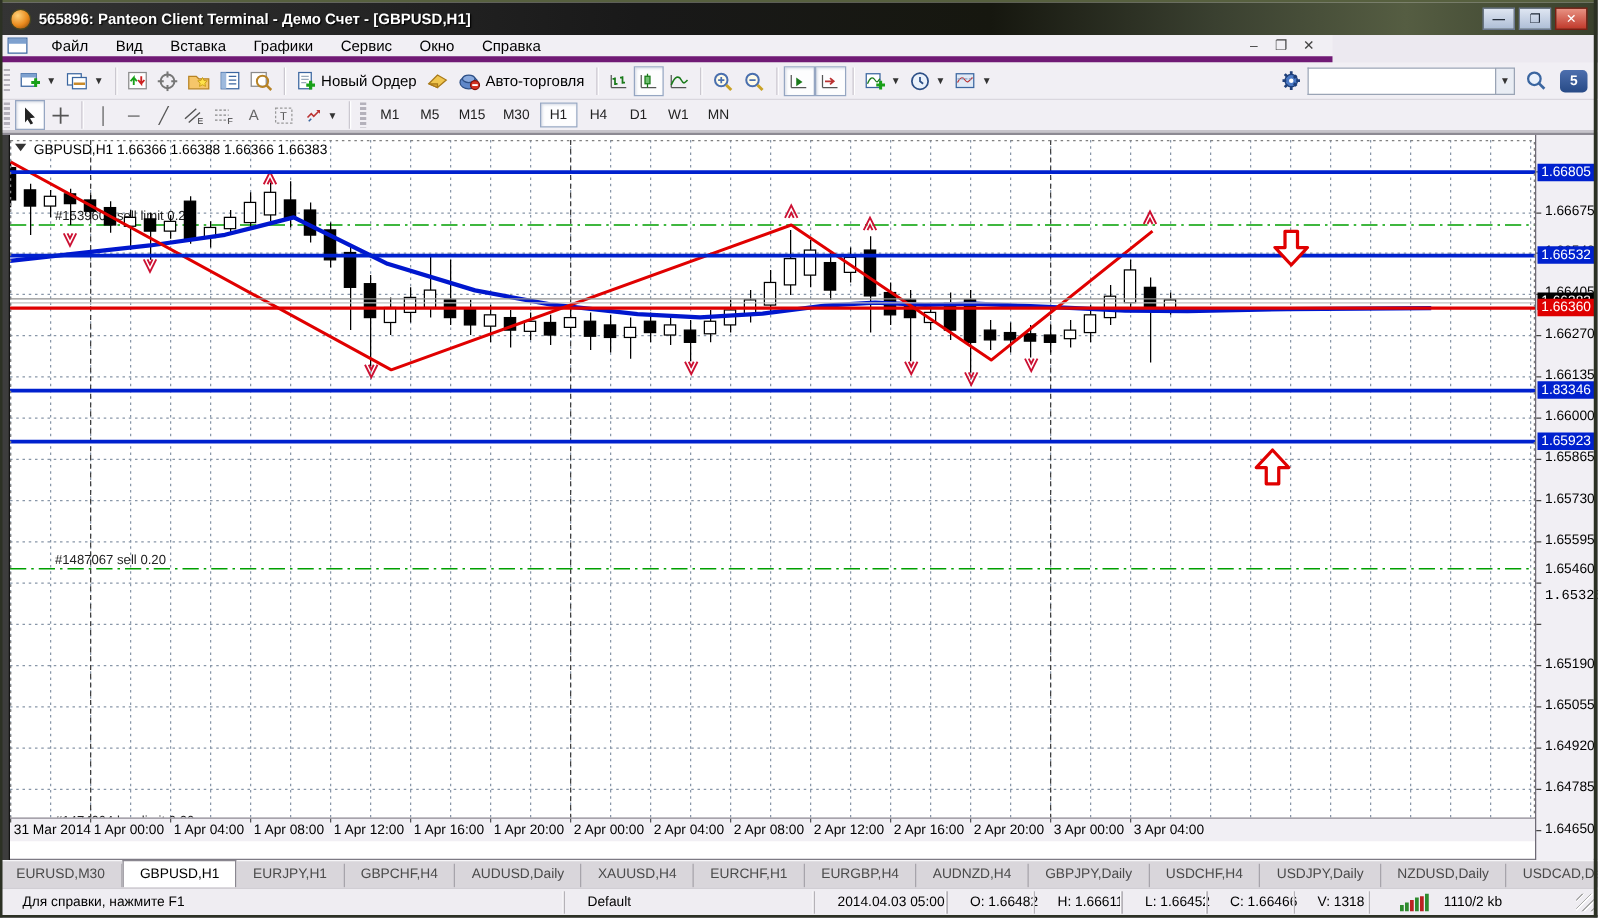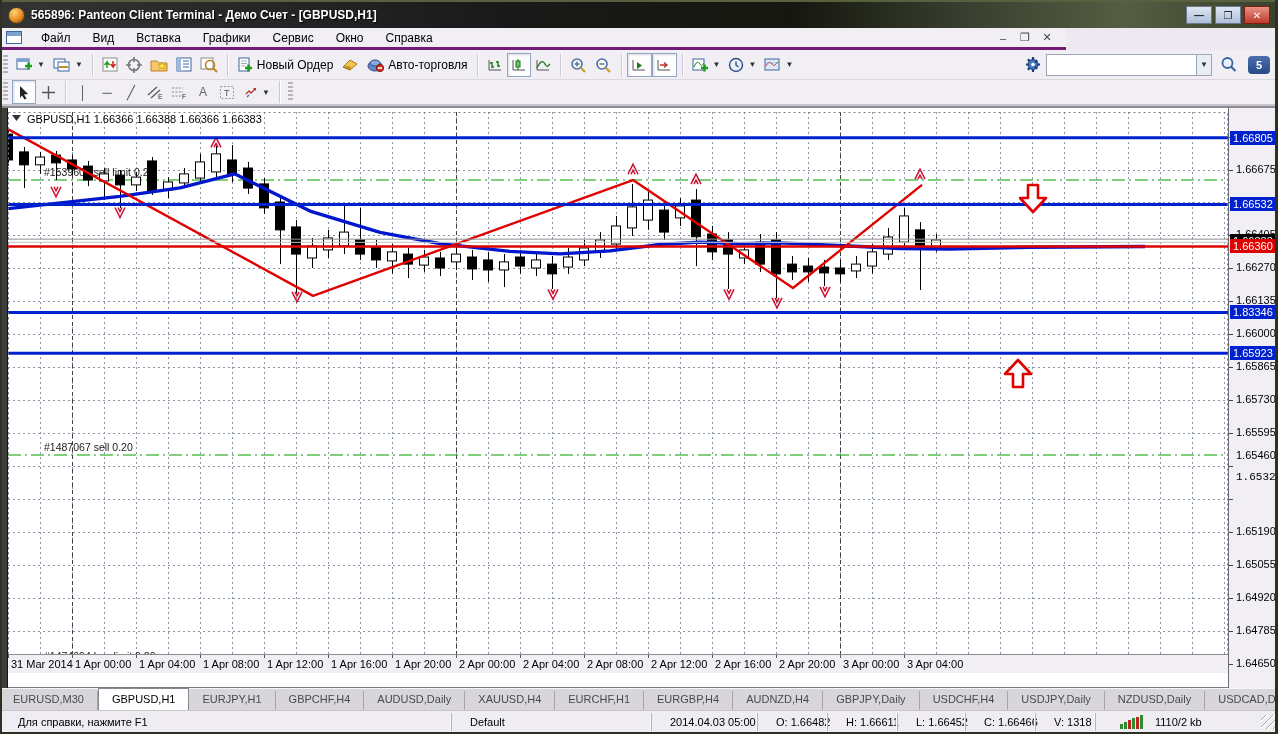--- a/index.html
+++ b/index.html
@@ -19,21 +19,21 @@
 .app-logo{width:17px;height:17px;border-radius:50%;margin:0 6px 0 8px;
  background:radial-gradient(circle at 35% 30%,#ffd37a,#e88a1d 55%,#7a3c07);border:1px solid #442;}
 .title-text{text-shadow:1px 1px 1px #000;white-space:nowrap;}
 .winbtns{margin-left:auto;display:flex;gap:3px;margin-right:8px;}
 .winbtn{width:26px;height:18px;background:linear-gradient(#dfe6f2,#aebed6);border:1px solid #6b7890;
  display:flex;align-items:center;justify-content:center;color:#1c2533;font-size:10px;font-weight:bold;}
 .winbtn.close{background:linear-gradient(#e89283,#c0392b);color:#fff;border-color:#7c1d12;}
 
 
 .menubar{position:absolute;left:0;top:28px;width:1066px;height:22px;background:#f1eff4;
- border-bottom:3px solid #701a75;display:flex;align-items:center;font-size:12px;}
+ border-bottom:5px solid #701a75;display:flex;align-items:center;font-size:12px;}
 .mdi-icon{width:16px;height:13px;margin:0 8px 0 6px;border:1px solid #3b66a0;background:#fff;position:relative;}
 .mdi-icon::before{content:"";position:absolute;left:0;top:0;right:0;height:4px;background:#7ea1cf;}
 .menuitem{padding:3px 11px;cursor:default;}
 .mdi-ctrls{margin-left:auto;display:flex;gap:4px;margin-right:10px;color:#444;font-size:11px;}
 .mdi-btn{width:18px;height:15px;display:flex;align-items:center;justify-content:center;}
 
 
 .toolbar{position:absolute;left:0;width:1278px;background:#f1eff4;display:flex;align-items:center;}
 #toolbar1{top:50px;height:30px;border-bottom:1px solid #dad7de;}
 #toolbar2{top:80px;height:26px;border-bottom:2px solid #c7c4cb;}
@@ -341,20 +341,31 @@
     <div class="tbtn">
       <svg width="15" height="15">
           <path d="M3 9l3-3 2 2 4-4" stroke="#b33" fill="none" stroke-width="1.3"></path>
           <path d="M10 3h3v3z" fill="#b33"></path>
           <path d="M4 12l2-2" stroke="#3b66a0" stroke-width="1.3"></path>
         </svg>
       <span class="dd">▼</span>
     </div>
     <div class="tsep"></div>
     <div class="grip"></div>
+    <div style="display:flex;gap:2px">
+        <div class="tf">M1</div>
+        <div class="tf">M5</div>
+        <div class="tf">M15</div>
+        <div class="tf">M30</div>
+        <div class="tf active">H1</div>
+        <div class="tf">H4</div>
+        <div class="tf">D1</div>
+        <div class="tf">W1</div>
+        <div class="tf">MN</div>
+      </div>
   </div>
 
   <div id="chartzone">
     <div id="chartleft"></div>
     <svg id="plot" viewBox="8 110 1220 558">
         <g stroke="#8896A8" stroke-width="1" stroke-dasharray="2 3">
           <line x1="8.5" y1="110" x2="8.5" y2="668"></line>
           <line x1="40.5" y1="110" x2="40.5" y2="668"></line>
           <line x1="72.5" y1="110" x2="72.5" y2="668"></line>
           <line x1="104.5" y1="110" x2="104.5" y2="668"></line>

